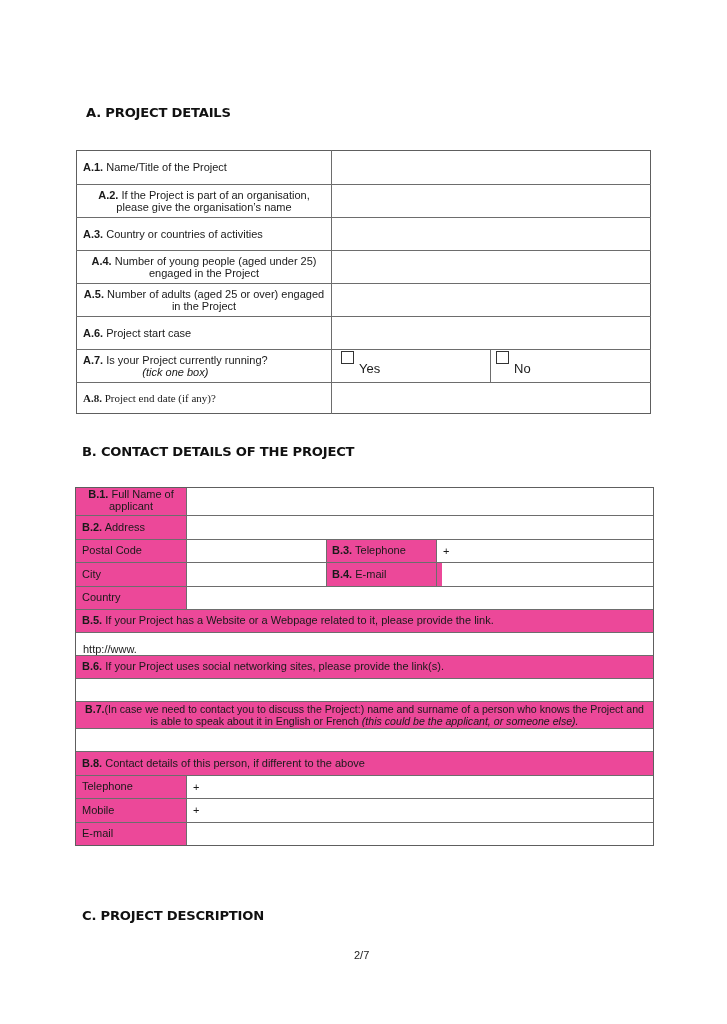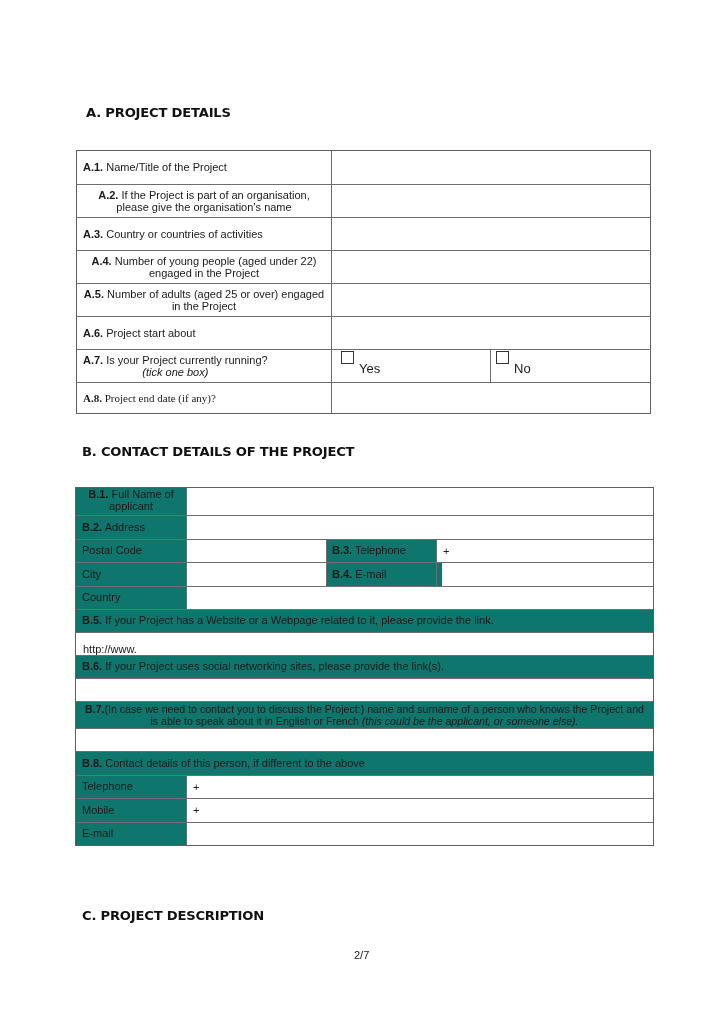--- a/index.html
+++ b/index.html
@@ -8,21 +8,21 @@
     font-family: "Liberation Sans", sans-serif; color: #1a1a1a;
   }
   .heading {
     position: absolute; font-family: "DejaVu Sans", sans-serif; font-weight: bold;
     font-size: 12.5px; letter-spacing: -0.2px; color: #111; transform: scaleX(1.05); transform-origin: left;
   }
   .cell { position: absolute; box-sizing: border-box; font-size: 11px; line-height: 12.5px; padding: 0 6px; display: flex; align-items: center; text-align: center; }
   .cell.top { align-items: flex-start; padding-top: 1px; }
   .bold { font-weight: bold; }
   .ital { font-style: italic; }
-  .grey { background: #0f766e; color: #1a1a1a; }
+  .grey { background: #ec4899; color: #1a1a1a; }
   .hline { position: absolute; height: 1px; background: #6d6d6d; }
   .vline { position: absolute; width: 1px; background: #6d6d6d; }
   .tbl-border { position: absolute; border: 1px solid #5e5e5e; box-sizing: border-box; }
   .checkbox { position: absolute; width: 13px; height: 13px; border: 1px solid #333; box-sizing: border-box; background: #fff; }
   .chklabel { position: absolute; font-size: 13px; }
   .page-num { position: absolute; font-size: 11px; color: #222; }
 </style>
 </head>
 <body>
 
@@ -49,31 +49,31 @@
     <span><span class="bold">A.2.</span> <span>If the Project is part of an organisation, please give the organisation’s name</span></span>
   </div>
   <div class="cell" style="left:332px; top:185px; width:318px; height:32px;"></div>
 
   <div class="cell" style="left:77px; top:218px; width:254px; height:32px;">
     <span><span class="bold">A.3.</span> <span>Country or countries of activities</span></span>
   </div>
   <div class="cell" style="left:332px; top:218px; width:318px; height:32px;"></div>
 
   <div class="cell" style="left:77px; top:251px; width:254px; height:32px;">
-    <span><span class="bold">A.4.</span> <span>Number of young people (aged under 22) engaged in the Project</span></span>
+    <span><span class="bold">A.4.</span> <span>Number of young people (aged under 25) engaged in the Project</span></span>
   </div>
   <div class="cell" style="left:332px; top:251px; width:318px; height:32px;"></div>
 
   <div class="cell" style="left:77px; top:284px; width:254px; height:32px;">
     <span><span class="bold">A.5.</span> <span>Number of adults (aged 25 or over) engaged in the Project</span></span>
   </div>
   <div class="cell" style="left:332px; top:284px; width:318px; height:32px;"></div>
 
   <div class="cell" style="left:77px; top:317px; width:254px; height:32px;">
-    <span><span class="bold">A.6.</span> <span>Project start about</span></span>
+    <span><span class="bold">A.6.</span> <span>Project start case</span></span>
   </div>
   <div class="cell" style="left:332px; top:317px; width:318px; height:32px;"></div>
 
   <div class="cell" style="left:77px; top:350px; width:254px; height:32px;">
     <span><span class="bold">A.7.</span> <span>Is your Project currently running?</span><br><span class="ital">(tick one box)</span></span>
   </div>
   <div class="checkbox" style="left:341px; top:351px;"></div>
   <div class="chklabel" style="left:359px; top:361px;">Yes</div>
   <div class="checkbox" style="left:496px; top:351px;"></div>
   <div class="chklabel" style="left:514px; top:361px;">No</div>

